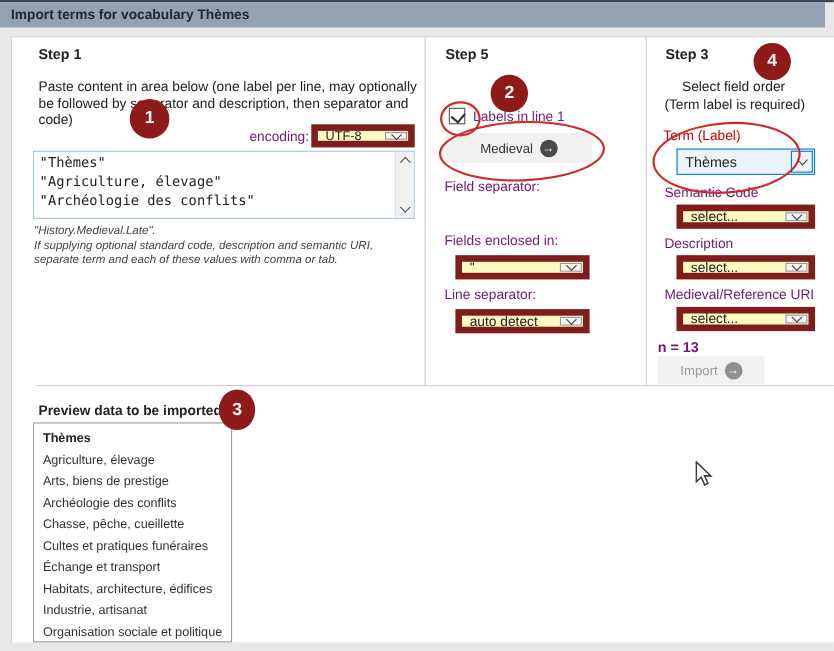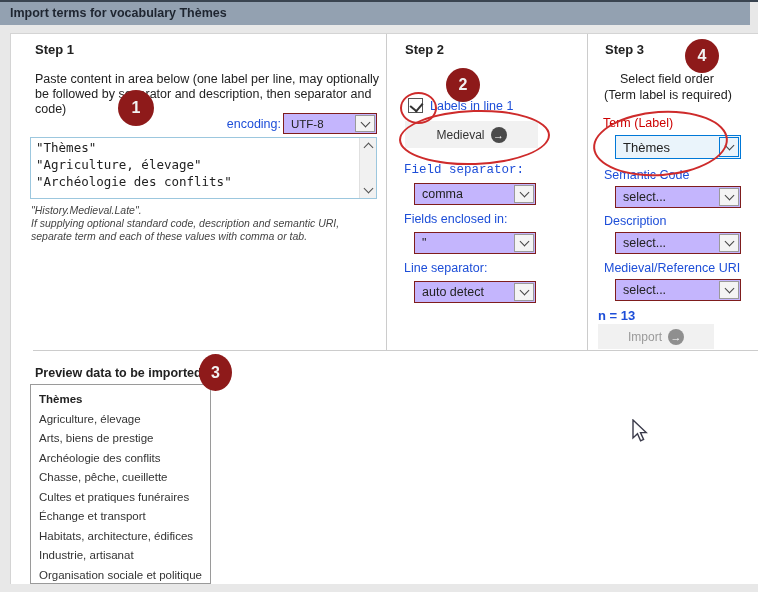--- a/index.html
+++ b/index.html
@@ -9,25 +9,25 @@
   .top-edge{position:absolute;left:0;top:0;width:758px;height:2px;background:#3a4450;}
   .titlebar{position:absolute;left:0;top:2px;width:750px;height:23px;background:#93a1b1;}
   .titlebar .title{position:absolute;left:10px;top:0;line-height:23px;font-size:12.5px;font-weight:bold;color:#1e2530;}
 
   .panel{position:absolute;left:10px;top:33px;width:748px;height:551px;background:#ffffff;border-top:1px solid #d4d4d4;border-left:1px solid #d4d4d4;box-sizing:border-box;}
 
   .vdiv{position:absolute;width:1px;background:#cccccc;}
   .hdiv{position:absolute;height:1px;background:#cccccc;}
 
   .step-title{position:absolute;font-size:13px;font-weight:bold;color:#222;}
-  .label{position:absolute;font-size:12.5px;color:#1d4ed8;}
+  .label{position:absolute;font-size:12.5px;color:#701a75;}
   .para{position:absolute;font-size:12.5px;color:#222;line-height:15px;}
 
   
-  .select{position:absolute;background:#c4b5fd;border:1px solid #7f1d1d;box-sizing:border-box;display:flex;align-items:center;}
+  .select{position:absolute;background:#fef9c3;border:6px solid #7f1d1d;box-sizing:border-box;display:flex;align-items:center;}
   .sel-value{flex:1;font-size:12.5px;color:#222;padding-left:7px;white-space:nowrap;overflow:hidden;}
   .sel-btn{width:20px;align-self:stretch;margin:1px;border:1px solid #9a9a9a;background:#f4f4f4;display:flex;align-items:center;justify-content:center;box-sizing:border-box;}
   .chev{width:6px;height:6px;border-right:1px solid #444;border-bottom:1px solid #444;transform:rotate(45deg);margin-top:-3px;}
   .chev.up{transform:rotate(225deg);margin-top:3px;}
   .select.focused{border:1px solid #0078d7;background:#eaf4fb;}
   .select.focused .sel-btn{border-color:#0078d7;background:#eaf4fb;}
 
   
   .ta-wrap{position:absolute;left:30px;top:137px;width:347px;height:62px;border:1px solid #9cc7de;background:#fff;box-sizing:border-box;}
   .ta{position:absolute;left:0;top:0;width:100%;height:100%;border:0;resize:none;outline:none;box-sizing:border-box;
@@ -100,39 +100,33 @@
         </div>
       <div class="fs-btn down">
           <i class="chev"></i>
         </div>
     </div>
   </div>
 
   <div class="hint" style="left:31px;top:204px;width:350px;">"History.Medieval.Late".</div>
   <div class="hint" style="left:31px;top:217px;width:340px;">If supplying optional standard code, description and semantic URI, separate term and each of these values with comma or tab.</div>
 
-  <div class="step-title" style="left:405px;top:42px;">Step 2</div>
+  <div class="step-title" style="left:405px;top:42px;">Step 5</div>
 
   <div class="checkbox" style="left:408px;top:98px;">
     <span class="checkmark"></span>
   </div>
   <div class="label" style="left:430px;top:99px;">Labels in line 1</div>
 
   <div class="btn" style="left:405px;top:121px;width:133px;height:27px;">
     <span>Medieval</span>
     <span class="circle-arrow">→</span>
   </div>
 
-  <div class="label" style="left:404px;top:163px;font-family:Liberation Mono, monospace;">Field separator:</div>
-  <div class="select" style="left:414px;top:183px;width:122px;height:22px;">
-    <span class="sel-value">comma</span>
-    <span class="sel-btn">
-        <i class="chev"></i>
-      </span>
-  </div>
+  <div class="label" style="left:404px;top:163px;">Field separator:</div>
 
   <div class="label" style="left:404px;top:212px;">Fields enclosed in:</div>
   <div class="select" style="left:414px;top:232px;width:122px;height:22px;">
     <span class="sel-value">"</span>
     <span class="sel-btn">
         <i class="chev"></i>
       </span>
   </div>
 
   <div class="label" style="left:404px;top:261px;">Line separator:</div>
@@ -174,21 +168,21 @@
   <div class="label" style="left:604px;top:261px;">Medieval/Reference URI</div>
   <div class="select" style="left:615px;top:279px;width:126px;height:22px;">
     <span class="sel-value">select...</span>
     <span class="sel-btn">
         <i class="chev"></i>
       </span>
   </div>
 
   <div class="label bold" style="left:598px;top:308px;font-size:13px;">n = 13</div>
 
-  <div class="btn disabled" style="left:598px;top:324px;width:116px;height:25px;align-items:center;">
+  <div class="btn disabled" style="left:598px;top:324px;width:97px;height:25px;align-items:center;">
     <span>Import</span>
     <span class="circle-arrow">→</span>
   </div>
 
   <div class="label bold" style="left:35px;top:366px;font-size:12.5px;color:#222;">Preview data to be imported</div>
   <div class="preview-box">
     <div class="preview-row first">Thèmes</div>
     <div class="preview-row">Agriculture, élevage</div>
     <div class="preview-row">Arts, biens de prestige</div>
     <div class="preview-row">Archéologie des conflits</div>

